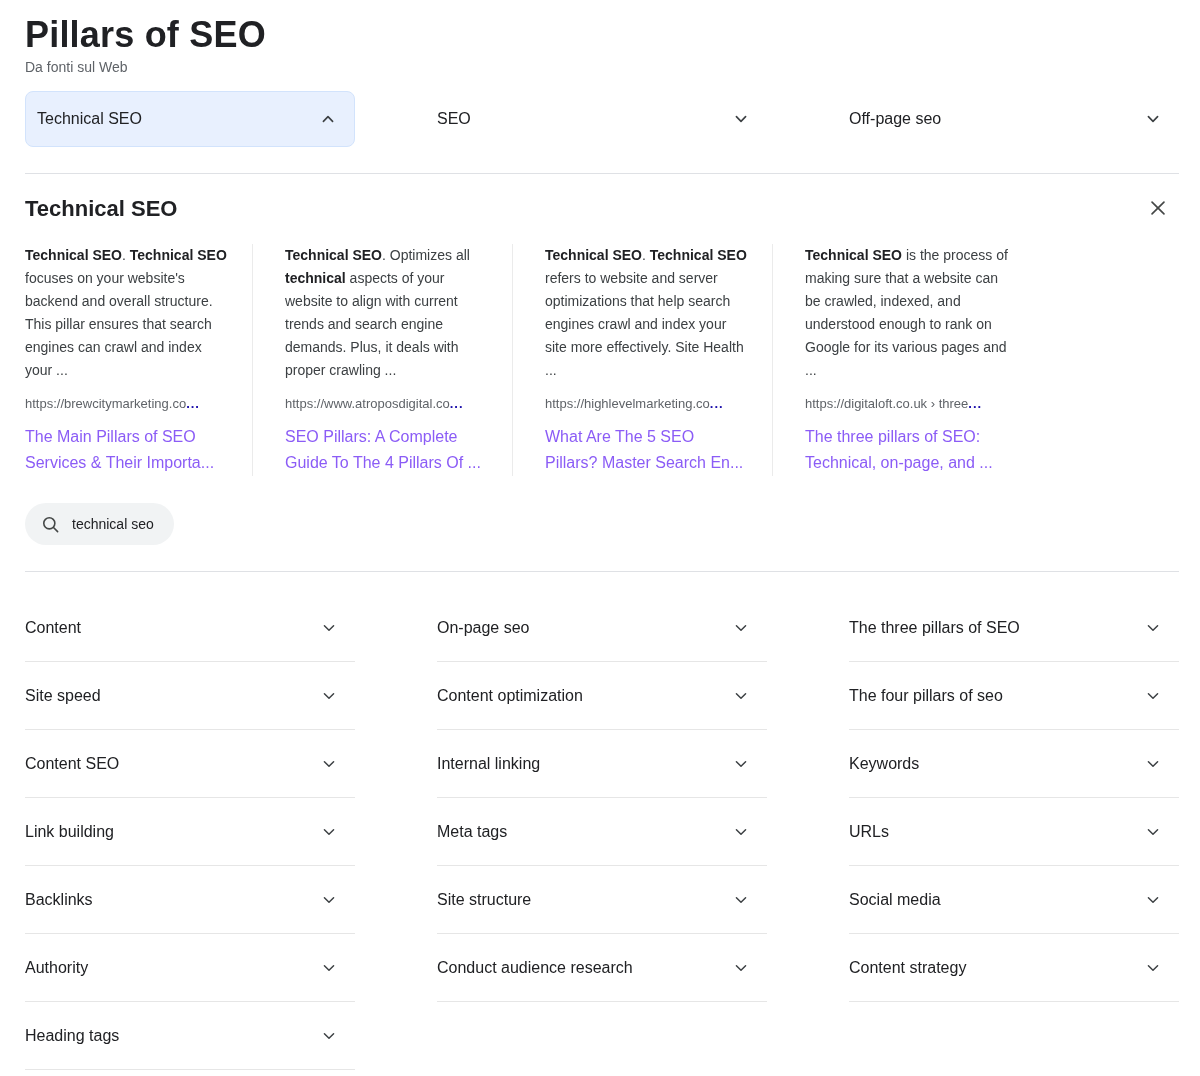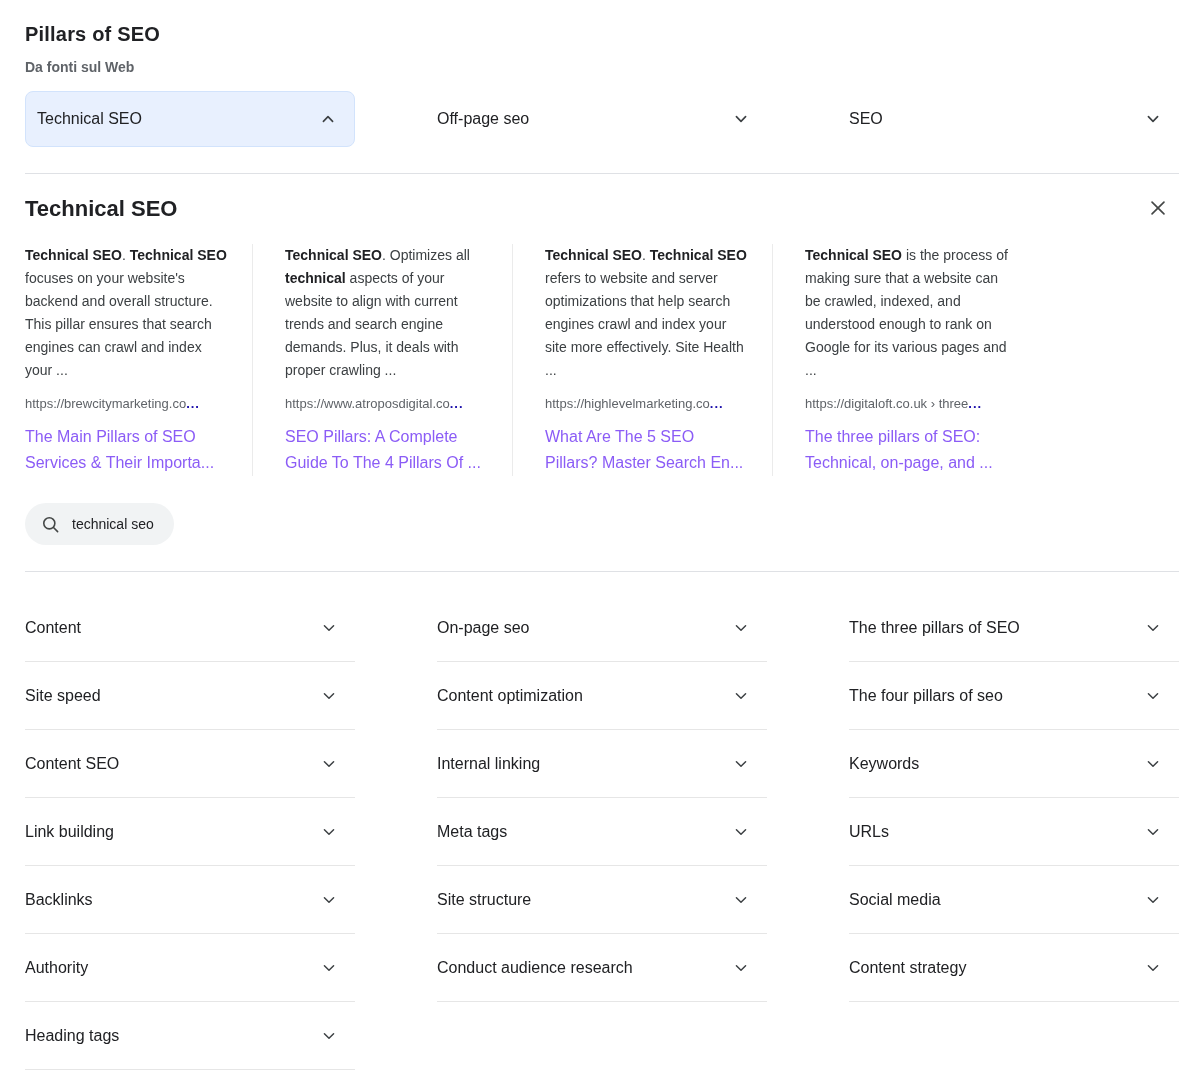--- a/index.html
+++ b/index.html
@@ -7,32 +7,31 @@
   body {
     width: 1200px;
     font-family: "Liberation Sans", "DejaVu Sans", sans-serif;
     color: #202124;
     -webkit-font-smoothing: antialiased;
   }
   .page { padding: 14px 21px 0 25px; }
 
   
   .title {
-    font-size: 20px;
+    font-size: 36px;
     font-weight: 700;
     letter-spacing: .2px;
     line-height: 33px;
     margin: 4px 0 0 0;
   }
   .subtitle {
     margin-top: 8px;
     font-size: 14px;
     line-height: 16px;
     color: #5f6368;
-    font-weight: bold;
   }
 
   
   .tabs-row {
     margin-top: 16px;
     display: grid;
     grid-template-columns: repeat(3, 1fr);
     column-gap: 82px;
   }
   .tab {
@@ -161,30 +160,30 @@
   <div class="tab expanded">
     <span class="tab-label">Technical SEO</span>
     <span class="chev">
       <svg width="22" height="22" viewBox="0 0 24 24" fill="none" stroke="currentColor" stroke-width="1.8" stroke-linecap="round" stroke-linejoin="round">
             <path d="M7 14.5 12 9.5 17 14.5"></path>
           </svg>
     </span>
   </div>
 
   <div class="tab">
+    <span class="tab-label">SEO</span>
+    <span class="chev">
+      <svg width="22" height="22" viewBox="0 0 24 24" fill="none" stroke="currentColor" stroke-width="1.8" stroke-linecap="round" stroke-linejoin="round">
+            <path d="M7 9.5 12 14.5 17 9.5"></path>
+          </svg>
+    </span>
+  </div>
+
+  <div class="tab">
     <span class="tab-label">Off-page seo</span>
-    <span class="chev">
-      <svg width="22" height="22" viewBox="0 0 24 24" fill="none" stroke="currentColor" stroke-width="1.8" stroke-linecap="round" stroke-linejoin="round">
-            <path d="M7 9.5 12 14.5 17 9.5"></path>
-          </svg>
-    </span>
-  </div>
-
-  <div class="tab">
-    <span class="tab-label">SEO</span>
     <span class="chev">
       <svg width="22" height="22" viewBox="0 0 24 24" fill="none" stroke="currentColor" stroke-width="1.8" stroke-linecap="round" stroke-linejoin="round">
             <path d="M7 9.5 12 14.5 17 9.5"></path>
           </svg>
     </span>
   </div>
 </div>
 
   <hr class="divider">
 

